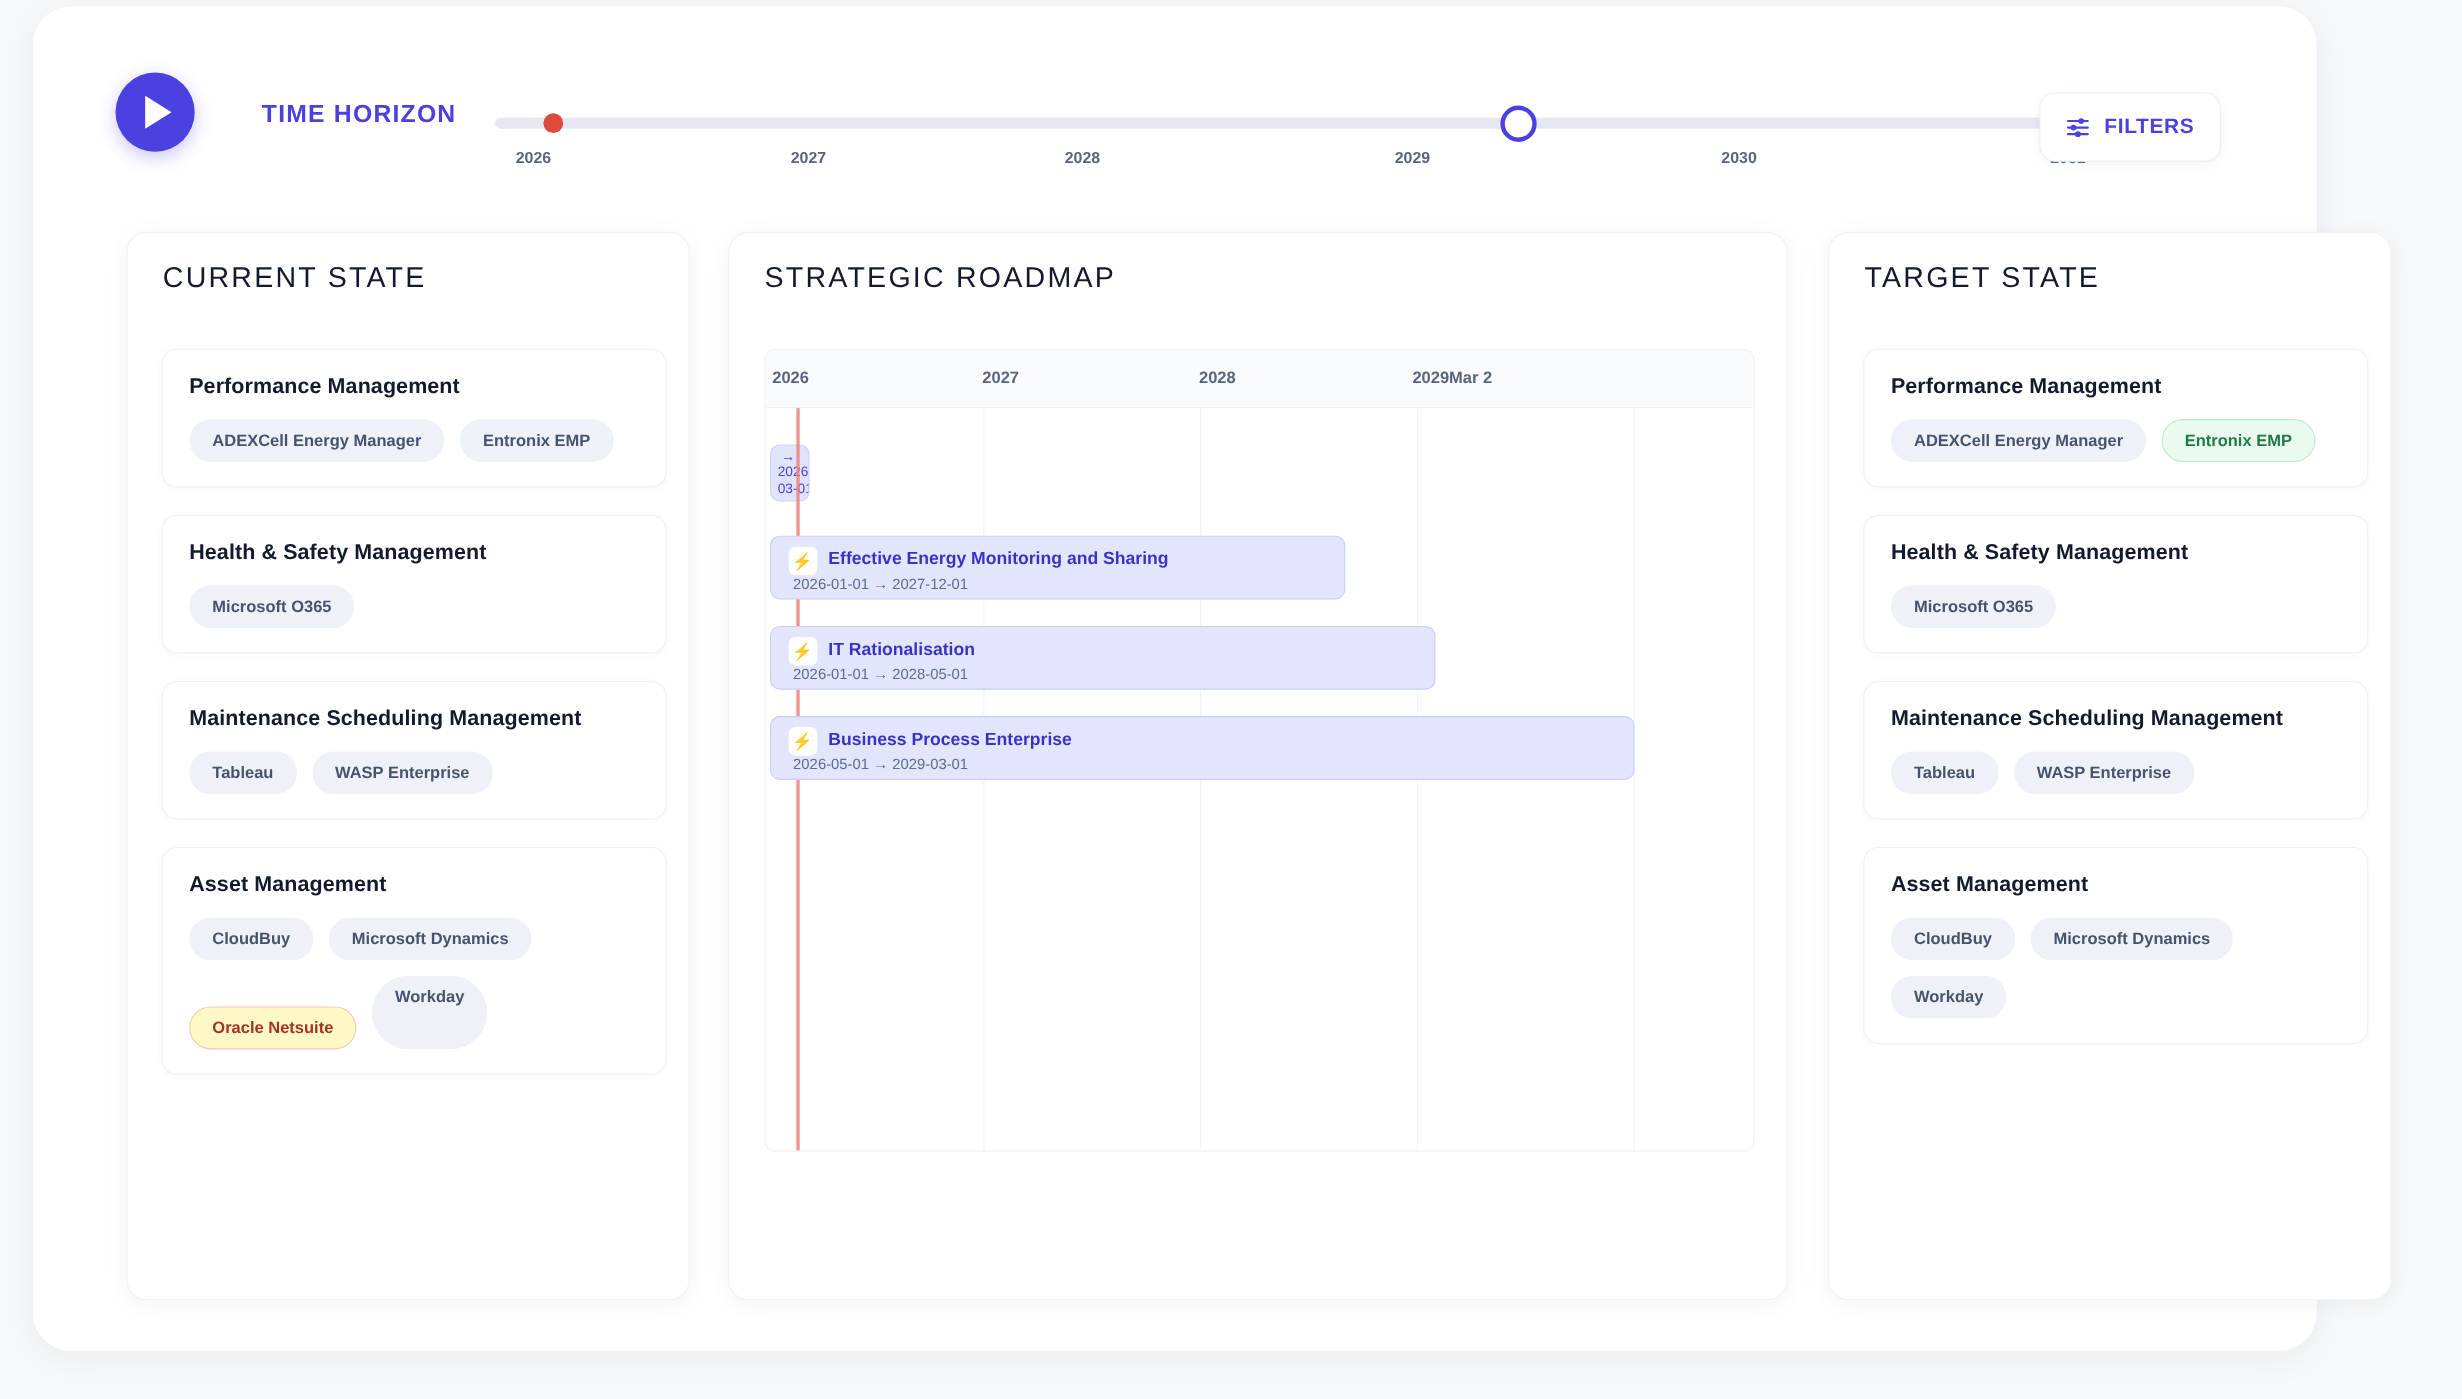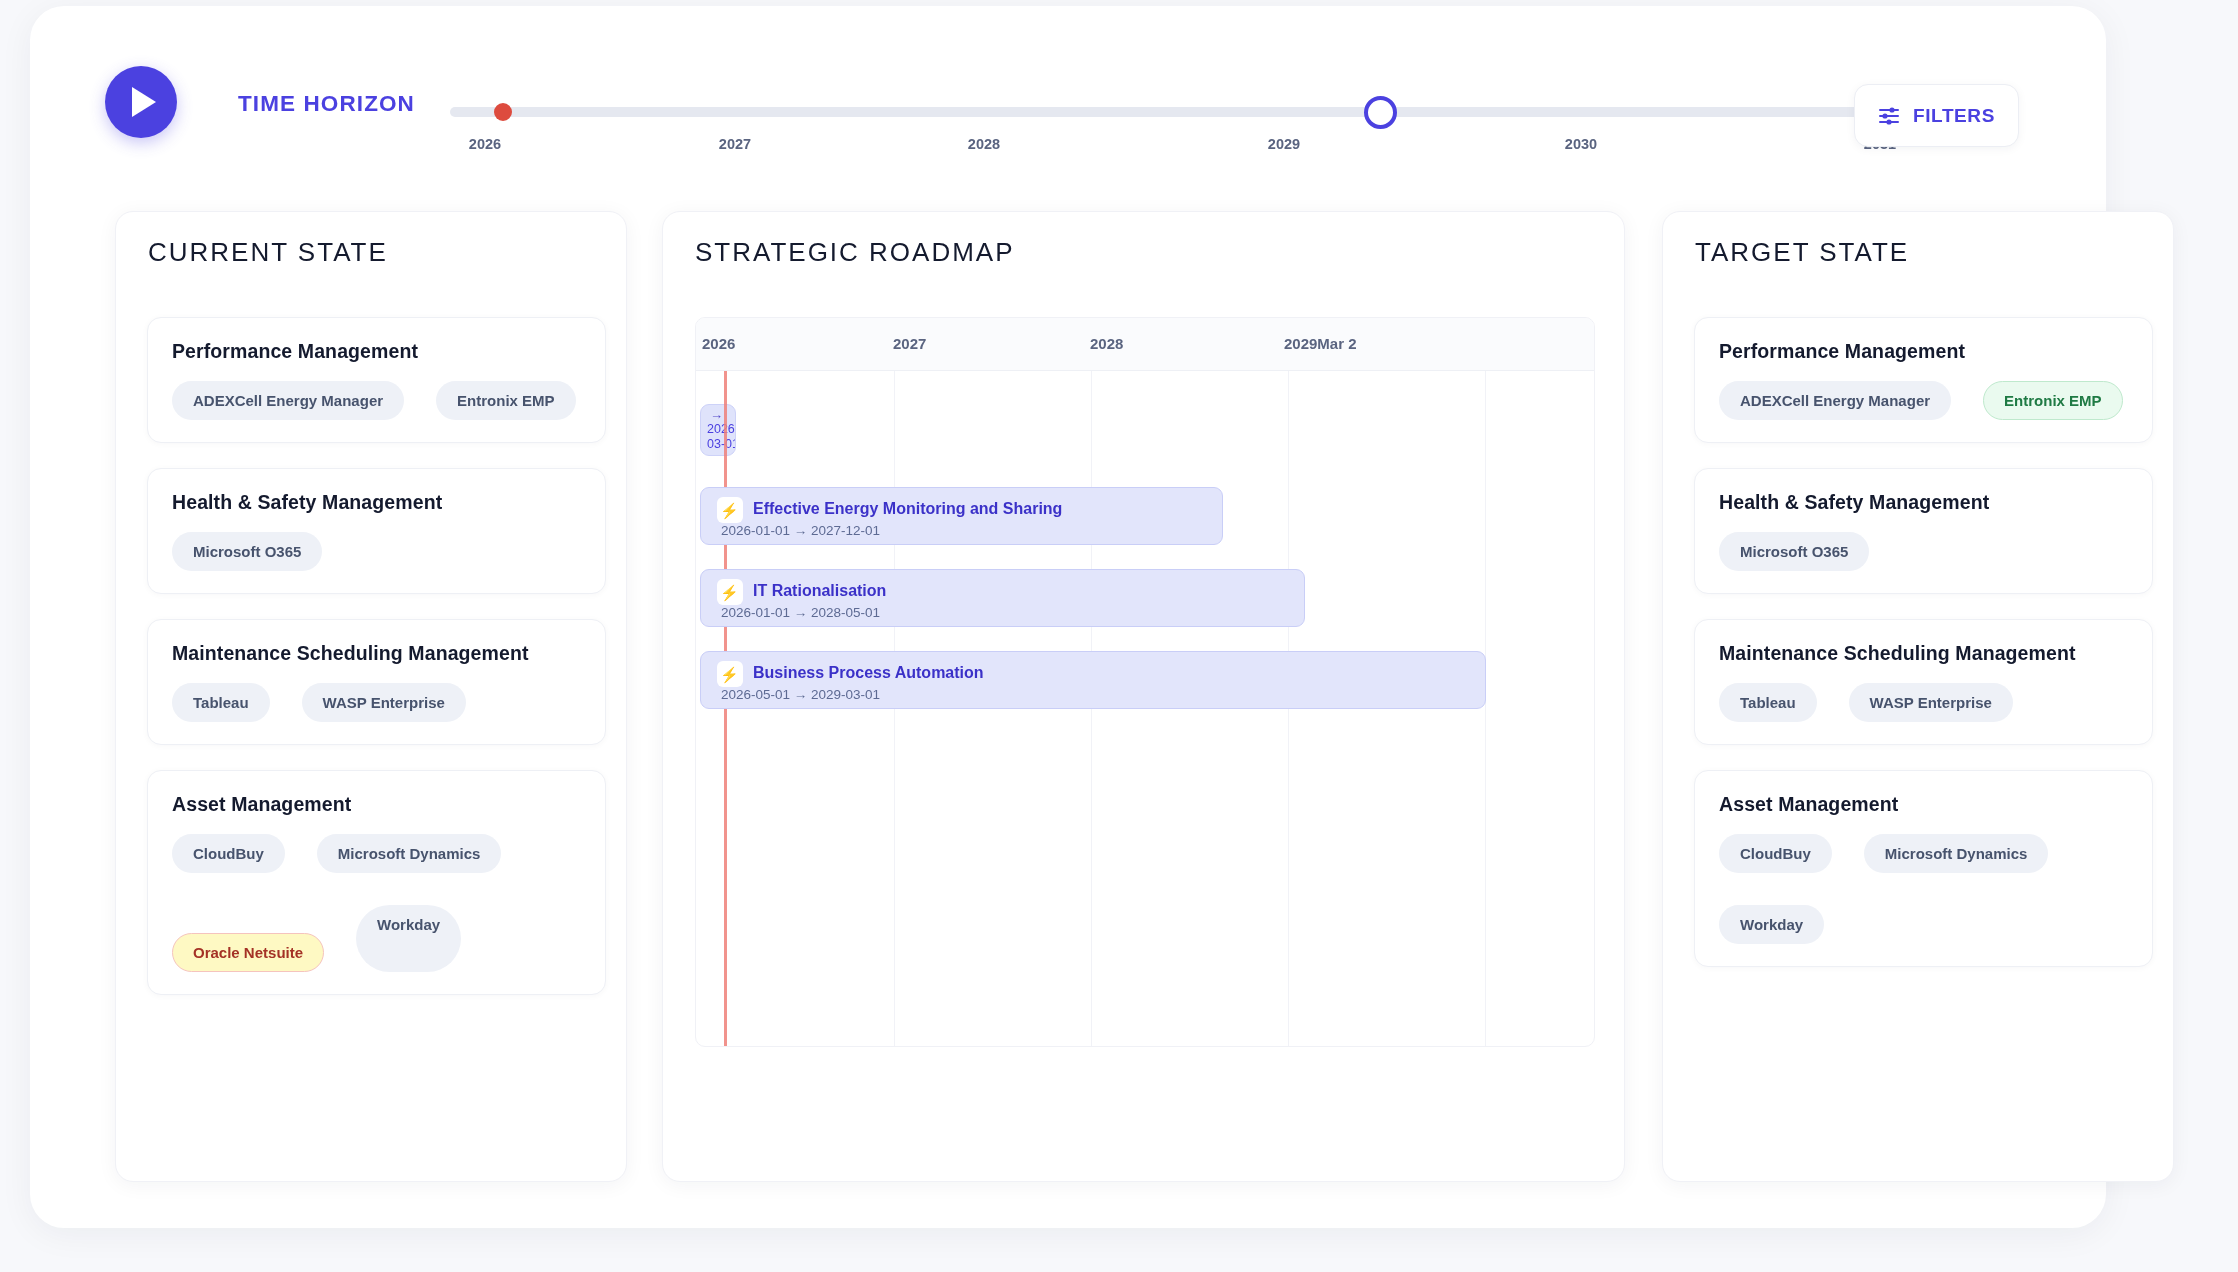--- a/index.html
+++ b/index.html
@@ -108,21 +108,21 @@
     border: 1px solid #eef0f5;
     border-radius: 14px;
     padding: 22px 24px 22px 24px;
     margin-bottom: 25px;
     box-shadow: 0 1px 6px rgba(24,30,60,.035);
   }
   .cap-title {
     font-size: 19.5px; font-weight: 700; color: #141a2e;
     margin-bottom: 18px; letter-spacing: .1px;
   }
-  .chips { display: flex; flex-wrap: wrap; gap: 32px; }
+  .chips { display: flex; flex-wrap: wrap; gap: 14px; }
   .chip {
     background: #eef1f7; color: #47536d;
     border: 1px solid transparent;
     border-radius: 999px;
     padding: 10px 20px;
     font-size: 15px; font-weight: 700; white-space: nowrap;
     cursor: pointer;
   }
   .chip.retire {
     background: #fef9c3; color: #a43226; border-color: #f5c4be; margin-top: 28px;
@@ -313,21 +313,21 @@
               <span class="bar-title">IT Rationalisation</span>
               <span class="bar-dates">2026-01-01 → 2028-05-01</span>
             </div>
           </div>
 
           <div class="bar" style="left:4px; top:280px; width:786px">
             <div class="bar-inner">
               <span class="bar-icon">
                   <span class="bolt">⚡</span>
                 </span>
-              <span class="bar-title">Business Process Automation</span>
+              <span class="bar-title">Business Process Enterprise</span>
               <span class="bar-dates">2026-05-01 → 2029-03-01</span>
             </div>
           </div>
         </div>
       </div>
     </div>
 
     <div class="panel panel-right">
       <div class="panel-title">TARGET STATE</div>
       <div class="cards" id="target-cards">

